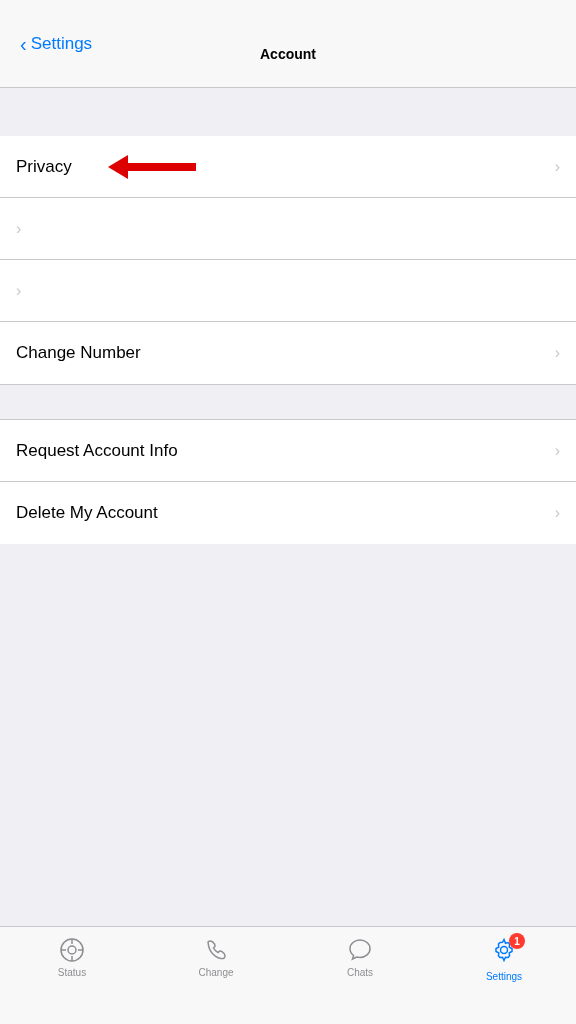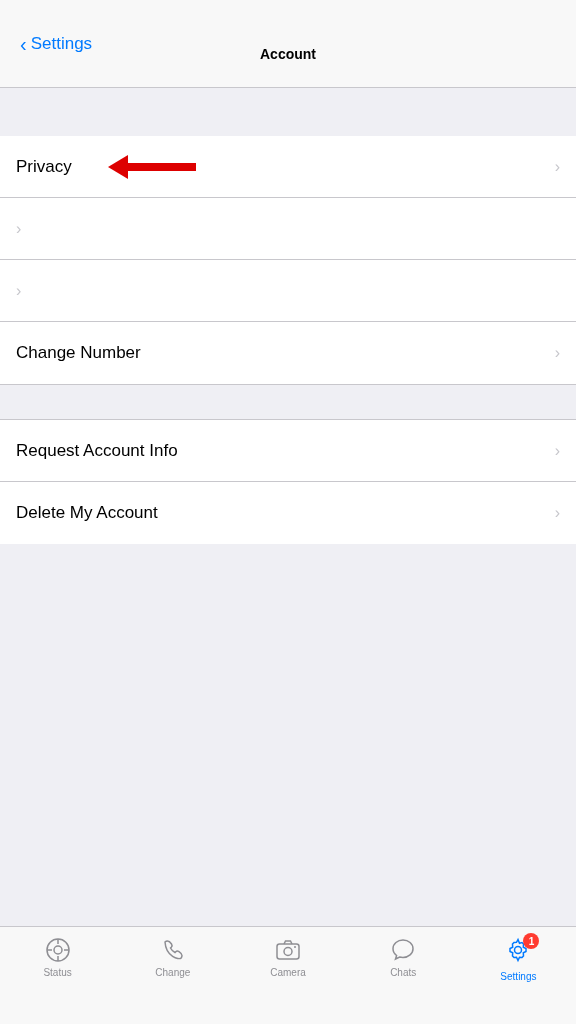--- a/index.html
+++ b/index.html
@@ -265,29 +265,20 @@
     <span class="tab-label">Status</span>
   </div>
 
   <div class="tab-item">
     <svg class="tab-svg" viewBox="0 0 26 26">
       <path d="M5 5c0 0 1-1 2.5-1s3 1.5 4 3c.8 1.2.5 2.5-.2 3.2l-.8.8c0 0 1.5 3 4.5 4.5l.8-.8c.7-.7 2-.9 3.2-.1 1.5 1 3 2.5 3 4s-1 2.5-1 2.5C19 23 6 20 5 5z" stroke="#8e8e93" stroke-width="1.5" fill="none"></path>
     </svg>
     <span class="tab-label">Change</span>
   </div>
 
-  <div class="tab-item">
-    <svg class="tab-svg" viewBox="0 0 26 26">
-      <rect x="2" y="7" width="22" height="15" rx="2.5" stroke="#8e8e93" stroke-width="1.5" fill="none"></rect>
-      <circle cx="13" cy="14.5" r="4" stroke="#8e8e93" stroke-width="1.5" fill="none"></circle>
-      <path d="M9 7l1.5-3h5L17 7" stroke="#8e8e93" stroke-width="1.5" fill="none"></path>
-      <circle cx="20" cy="10" r="1" fill="#8e8e93"></circle>
-    </svg>
-    <span class="tab-label">Camera</span>
-  </div>
 
   <div class="tab-item">
     <svg class="tab-svg" viewBox="0 0 26 26">
       <path d="M13 3C7.5 3 3 6.9 3 11.7c0 2.7 1.4 5.1 3.6 6.8L5.5 22l4.2-2c1 .3 2.1.4 3.3.4 5.5 0 10-3.9 10-8.7S18.5 3 13 3z" stroke="#8e8e93" stroke-width="1.5" fill="none"></path>
     </svg>
     <span class="tab-label">Chats</span>
   </div>
 
   <div class="tab-item">
     <div class="badge">

